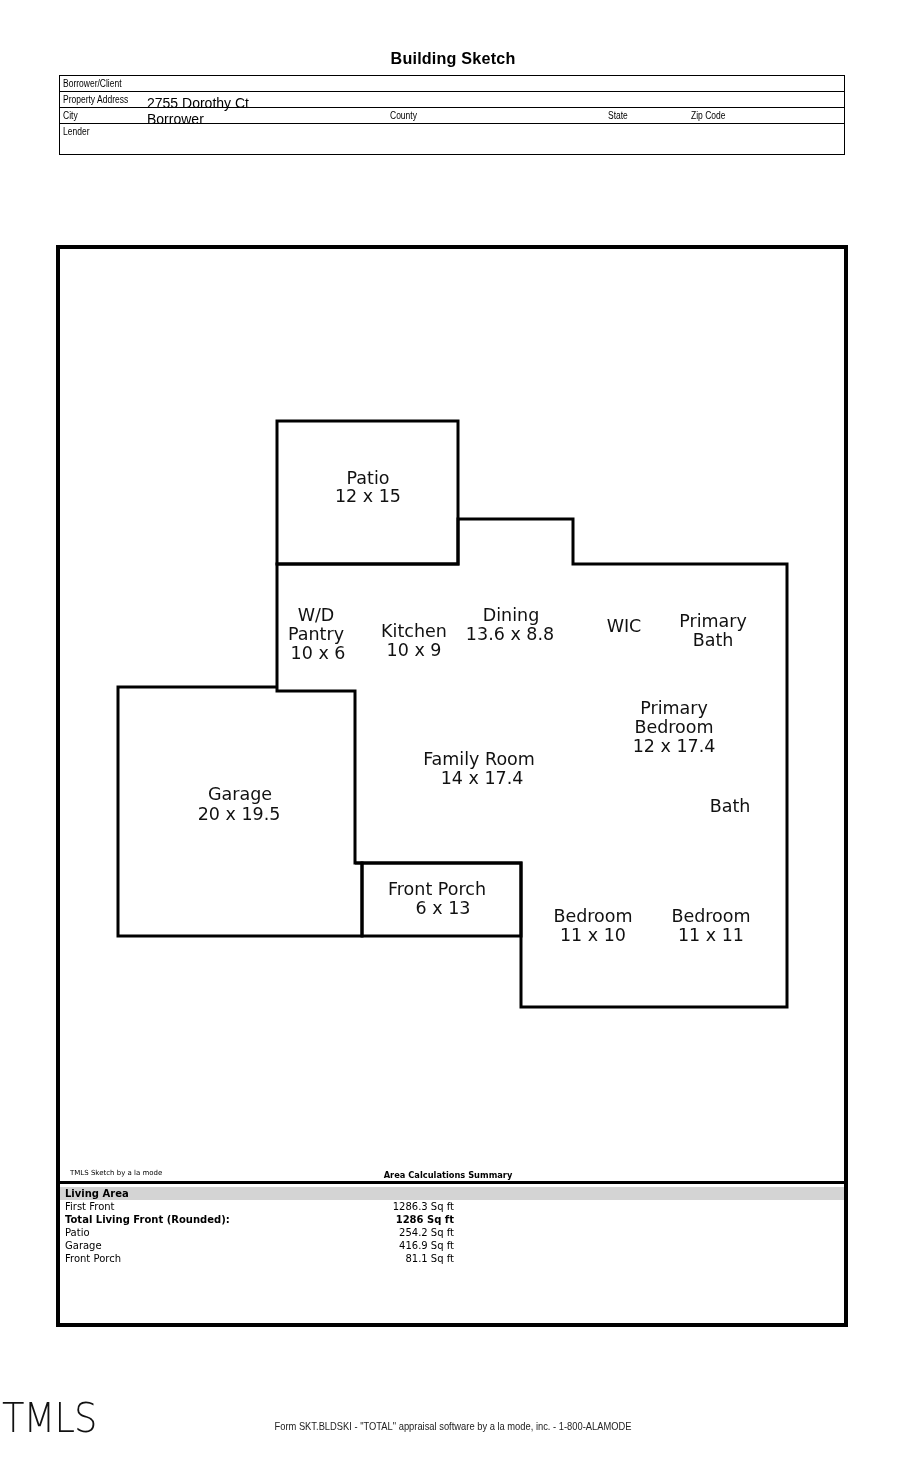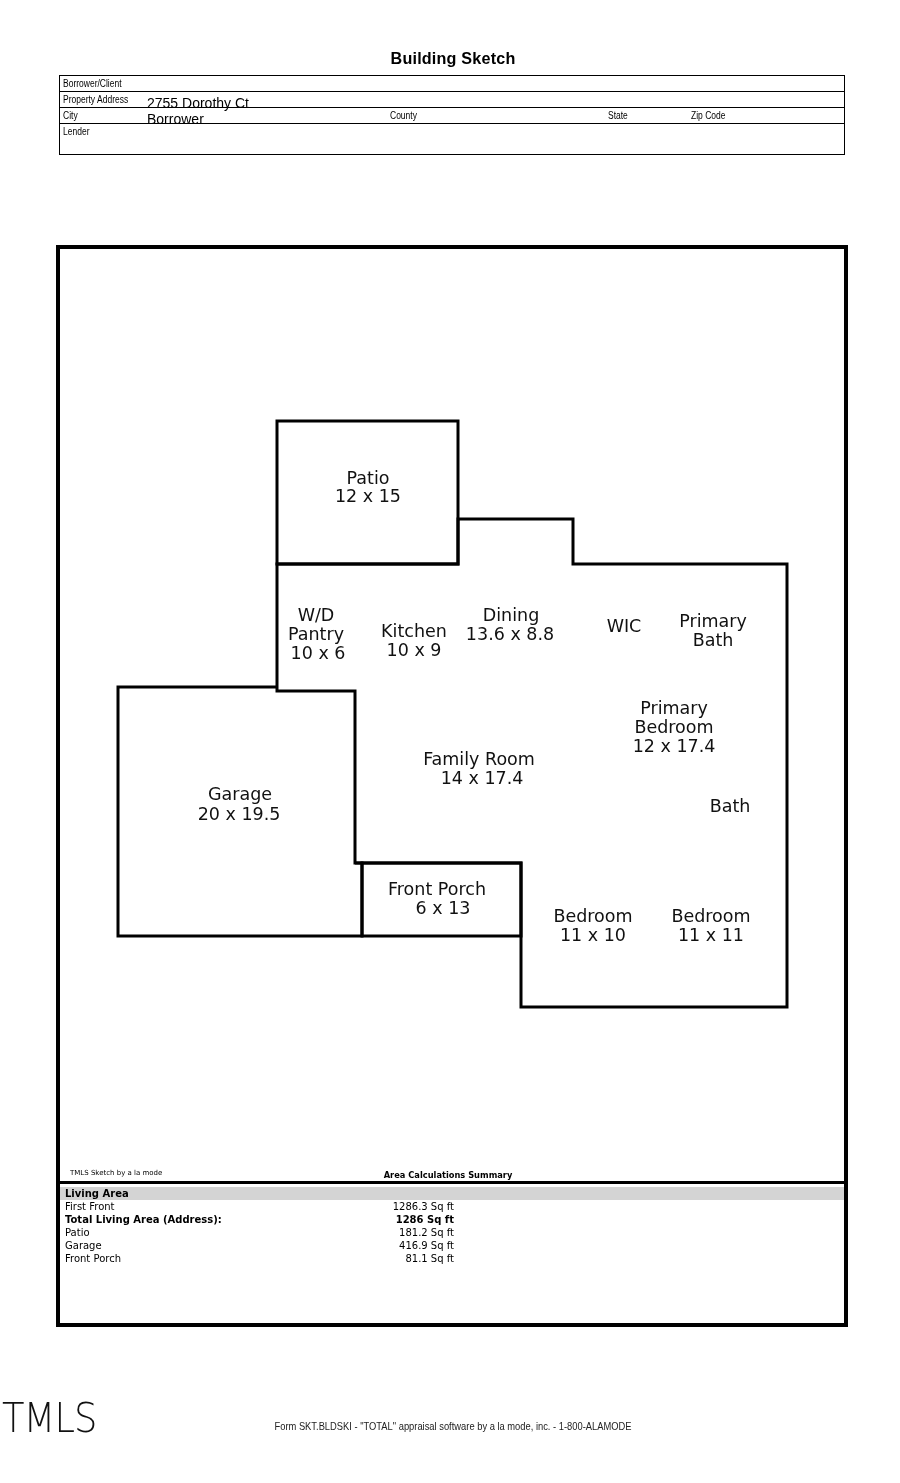--- a/index.html
+++ b/index.html
@@ -112,26 +112,26 @@
 
 <div class="summary">
   <div class="srow hdr">
     <span class="sname">Living Area</span>
   </div>
   <div class="srow">
     <span class="sname">First Front</span>
     <span class="sval">1286.3 Sq ft</span>
   </div>
   <div class="srow bold">
-    <span class="sname">Total Living Area (Address):</span>
+    <span class="sname">Total Living Front (Rounded):</span>
     <span class="sval">1286 Sq ft</span>
   </div>
   <div class="srow">
     <span class="sname">Patio</span>
-    <span class="sval">181.2 Sq ft</span>
+    <span class="sval">254.2 Sq ft</span>
   </div>
   <div class="srow">
     <span class="sname">Garage</span>
     <span class="sval">416.9 Sq ft</span>
   </div>
   <div class="srow">
     <span class="sname">Front Porch</span>
     <span class="sval">81.1 Sq ft</span>
   </div>
 </div>

